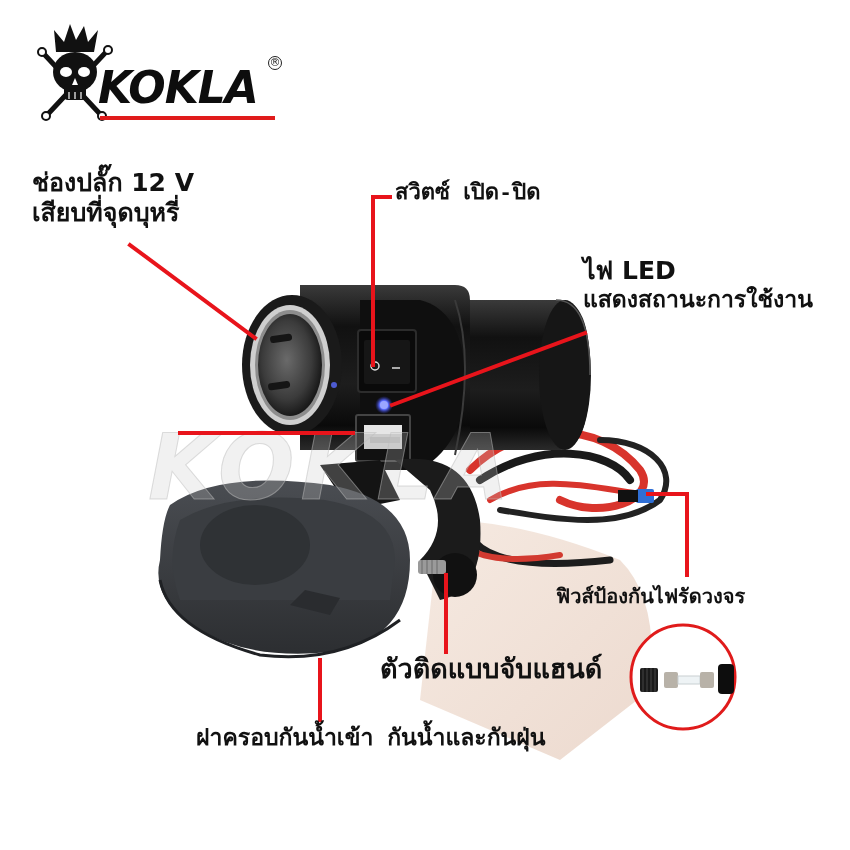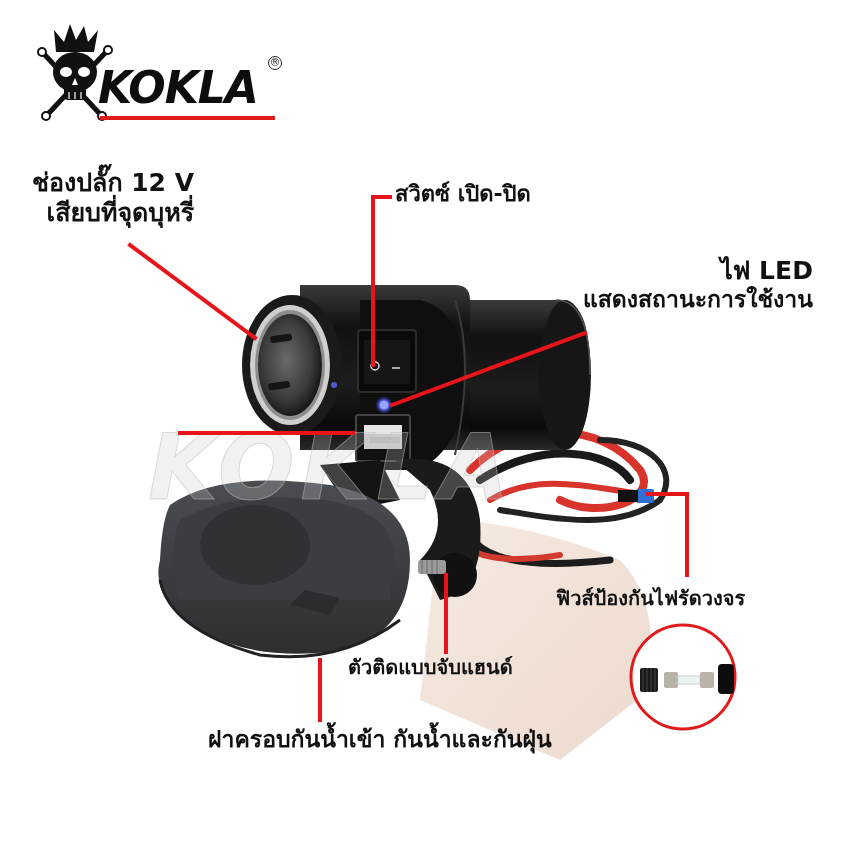--- a/index.html
+++ b/index.html
@@ -1,20 +1,20 @@
 <!DOCTYPE html>
 <html><head>
 <meta charset="utf-8">
 <style>
   html, body { margin: 0; padding: 0; background: #ffffff; }
   body { width: 850px; height: 850px; position: relative; overflow: hidden; font-family: "DejaVu Sans", sans-serif; }
   .abs { position: absolute; }
-  .label { position: absolute; color: #111111; font-weight: bold; white-space: nowrap; line-height: 1.2; font-family: "DejaVu Sans", sans-serif; text-align: right; }
+  .label { position: absolute; color: #111111; font-weight: bold; white-space: nowrap; line-height: 1.2; font-family: "DejaVu Sans", sans-serif; }
   .lg { font-size: 25px; }
-  .md { font-size: 22px; }
+  .md { font-size: 22px; font-family: Liberation Mono, monospace; }
   .brand-text { position: absolute; left: 98px; top: 62px; font-family: "DejaVu Sans", sans-serif; font-weight: bold; font-style: italic; font-size: 44px; letter-spacing: -1px; color: #0d0d0d; }
   .brand-reg { position: absolute; left: 268px; top: 56px; font-size: 11px; border: 1.5px solid #222; border-radius: 50%; width: 12px; height: 12px; line-height: 12px; text-align: center; color:#222; font-family: "DejaVu Sans", sans-serif; }
   .brand-bar { position: absolute; left: 100px; top: 116px; width: 175px; height: 4px; background: #e01b1b; }
   .watermark { position: absolute; left: 148px; top: 415px; font-size: 90px; font-weight: bold; font-style: italic; color: rgba(200,200,200,0.25); -webkit-text-stroke: 1px rgba(190,190,190,0.5); font-family: "DejaVu Sans", sans-serif; letter-spacing: 6px; }
 </style>
 </head>
 <body>
 
 <div>
   <svg class="abs" style="left:36px;top:22px" width="80" height="100" viewBox="0 0 80 100">
@@ -187,15 +187,15 @@
 <div class="label lg" style="left:583px;top:256px">
   <div>ไฟ LED</div>
   <div style="font-size:23px">แสดงสถานะการใช้งาน</div>
 </div>
 
 <div class="label lg" style="left:28px;top:392px;font-size:27px">
 </div>
 
 <div class="label md" style="left:556px;top:586px;font-size:20px">ฟิวส์ป้องกันไฟรัดวงจร</div>
 
-<div class="label md" style="left:348px;top:655px;font-size:20px">ตัวติดแบบจับแฮนด์</div>
-
-<div class="label md" style="left:208px;top:726px;font-size:23px">ฝาครอบกันน้ำเข้า กันน้ำและกันฝุ่น</div>
+<div class="label md" style="left:380px;top:655px;font-size:27px">ตัวติดแบบจับแฮนด์</div>
+
+<div class="label md" style="left:196px;top:726px;font-size:23px">ฝาครอบกันน้ำเข้า กันน้ำและกันฝุ่น</div>
 
 </body></html>

